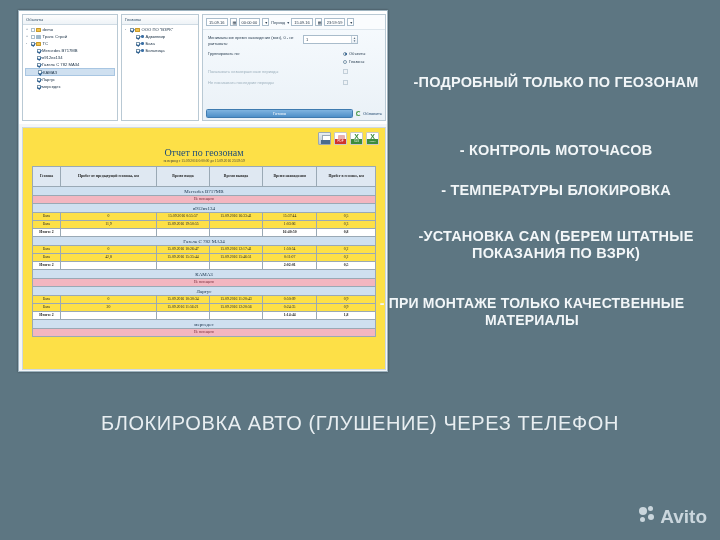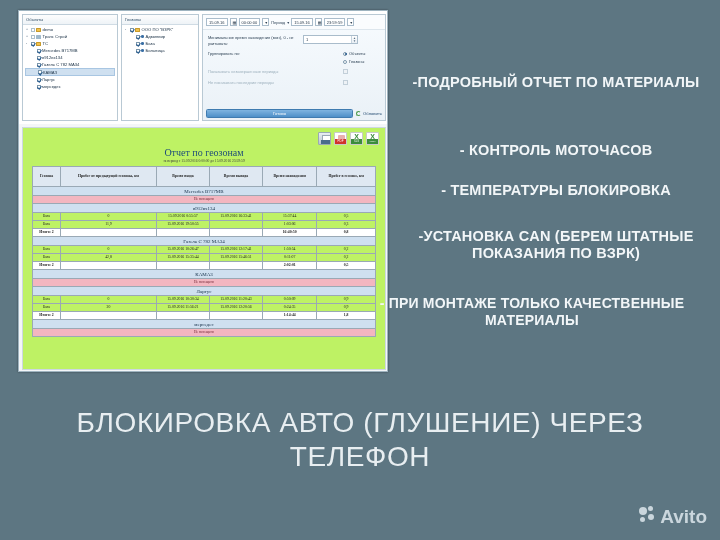--- a/index.html
+++ b/index.html
@@ -100,21 +100,21 @@
     flex:1; height:9px; background:linear-gradient(#7fb4e0,#4e8fc8);
     border:1px solid #3f7bb0; border-radius:1.5px; color:#fff;
     font-size:4.2px; display:flex; align-items:center; justify-content:center;
   }
   .btn-ref { display:flex; align-items:center; gap:2px; font-size:4.2px; color:#21496f; }
   .ricon { width:5px;height:5px;border:1.2px solid #4e9b4e;border-right-color:transparent;border-radius:50%;flex:none;}
 
   
   .report {
     position:absolute; left:3px; top:116px; width:364px; height:243px;
-    background:#bef264; border:1px solid #cdd8e1; overflow:hidden;
+    background:#fde047; border:1px solid #cdd8e1; overflow:hidden;
   }
   .rtoolbar { display:flex; justify-content:flex-end; gap:3px; padding:4px 6px 0 0; }
   .ticon { width:13px; height:13px; border-radius:1px; position:relative; }
   .ti-print { background:linear-gradient(#e9eef2,#b9c6d0); border:1px solid #9aa9b5; }
   .ti-print:after{content:"";position:absolute;left:2px;top:7px;width:9px;height:4px;background:#4a6c8c;}
   .ti-print:before{content:"";position:absolute;left:3px;top:1.5px;width:7px;height:4px;background:#fff;border:1px solid #9aa9b5;}
   .ti-pdf { background:#fff; border:1px solid #c9c9c9; }
   .ti-pdf:after{content:"PDF";position:absolute;left:0;bottom:0;width:100%;height:5px;background:#d0342c;color:#fff;font-size:3px;text-align:center;line-height:5px;}
   .ti-pdf:before{content:"";position:absolute;left:3px;top:2px;width:7px;height:5px;background:#e9b0ad;border-radius:1px;}
   .ti-xls { background:#fff; border:1px solid #c9c9c9; }
@@ -145,21 +145,21 @@
     letter-spacing:.2px; line-height:17px;
   }
   #mk1 { left:398px; top:74px; width:316px; font-size:14.5px; }
   #mk2 { left:398px; top:142px; width:316px; font-size:14.5px; }
   #mk3 { left:398px; top:182px; width:316px; font-size:14.5px; }
   #mk4 { left:396px; top:228px; width:320px; font-size:14.5px; }
   #mk5 { left:372px; top:295px; width:320px; font-size:14px; }
 
   #mkbig {
     position:absolute; left:40px; top:406px; width:640px; text-align:center;
-    color:#e8eef1; font-size:28px; line-height:34px; letter-spacing:.6px;
+    color:#e8eef1; font-size:20px; line-height:34px; letter-spacing:.6px;
     font-family:"Liberation Sans", sans-serif; font-weight:300;
   }
   
   #avito {
     position:absolute; right:13px; bottom:12px;
     display:flex; gap:4px;
     color:#d4dfe5; font-size:19px; font-weight:bold; opacity:.92;
   }
   .av-dots { position:relative; width:17px; height:17px; flex:none; }
   .av-dots i { position:absolute; background:#d4dfe5; border-radius:50%; display:block;}
@@ -436,21 +436,21 @@
             <td colspan="6">мерседес</td>
           </tr>
           <tr class="nodata">
             <td colspan="6">Не посещено</td>
           </tr>
         </tbody>
     </table>
   </div>
 </div>
 
-<div class="mk" id="mk1">-ПОДРОБНЫЙ ОТЧЕТ ПО МАТЕРИАЛЫ</div>
+<div class="mk" id="mk1">-ПОДРОБНЫЙ ТОЛЬКО ПО ГЕОЗОНАМ</div>
 <div class="mk" id="mk2">- КОНТРОЛЬ МОТОЧАСОВ</div>
 <div class="mk" id="mk3">- ТЕМПЕРАТУРЫ БЛОКИРОВКА</div>
 <div class="mk" id="mk4">-УСТАНОВКА CAN (БЕРЕМ ШТАТНЫЕ ПОКАЗАНИЯ ПО ВЗРК)</div>
 <div class="mk" id="mk5">- ПРИ МОНТАЖЕ ТОЛЬКО КАЧЕСТВЕННЫЕ МАТЕРИАЛЫ</div>
 
 <div id="mkbig">БЛОКИРОВКА АВТО (ГЛУШЕНИЕ) ЧЕРЕЗ ТЕЛЕФОН</div>
 
 <div id="avito">
   <span class="av-dots">
       <i class="d1"></i>

